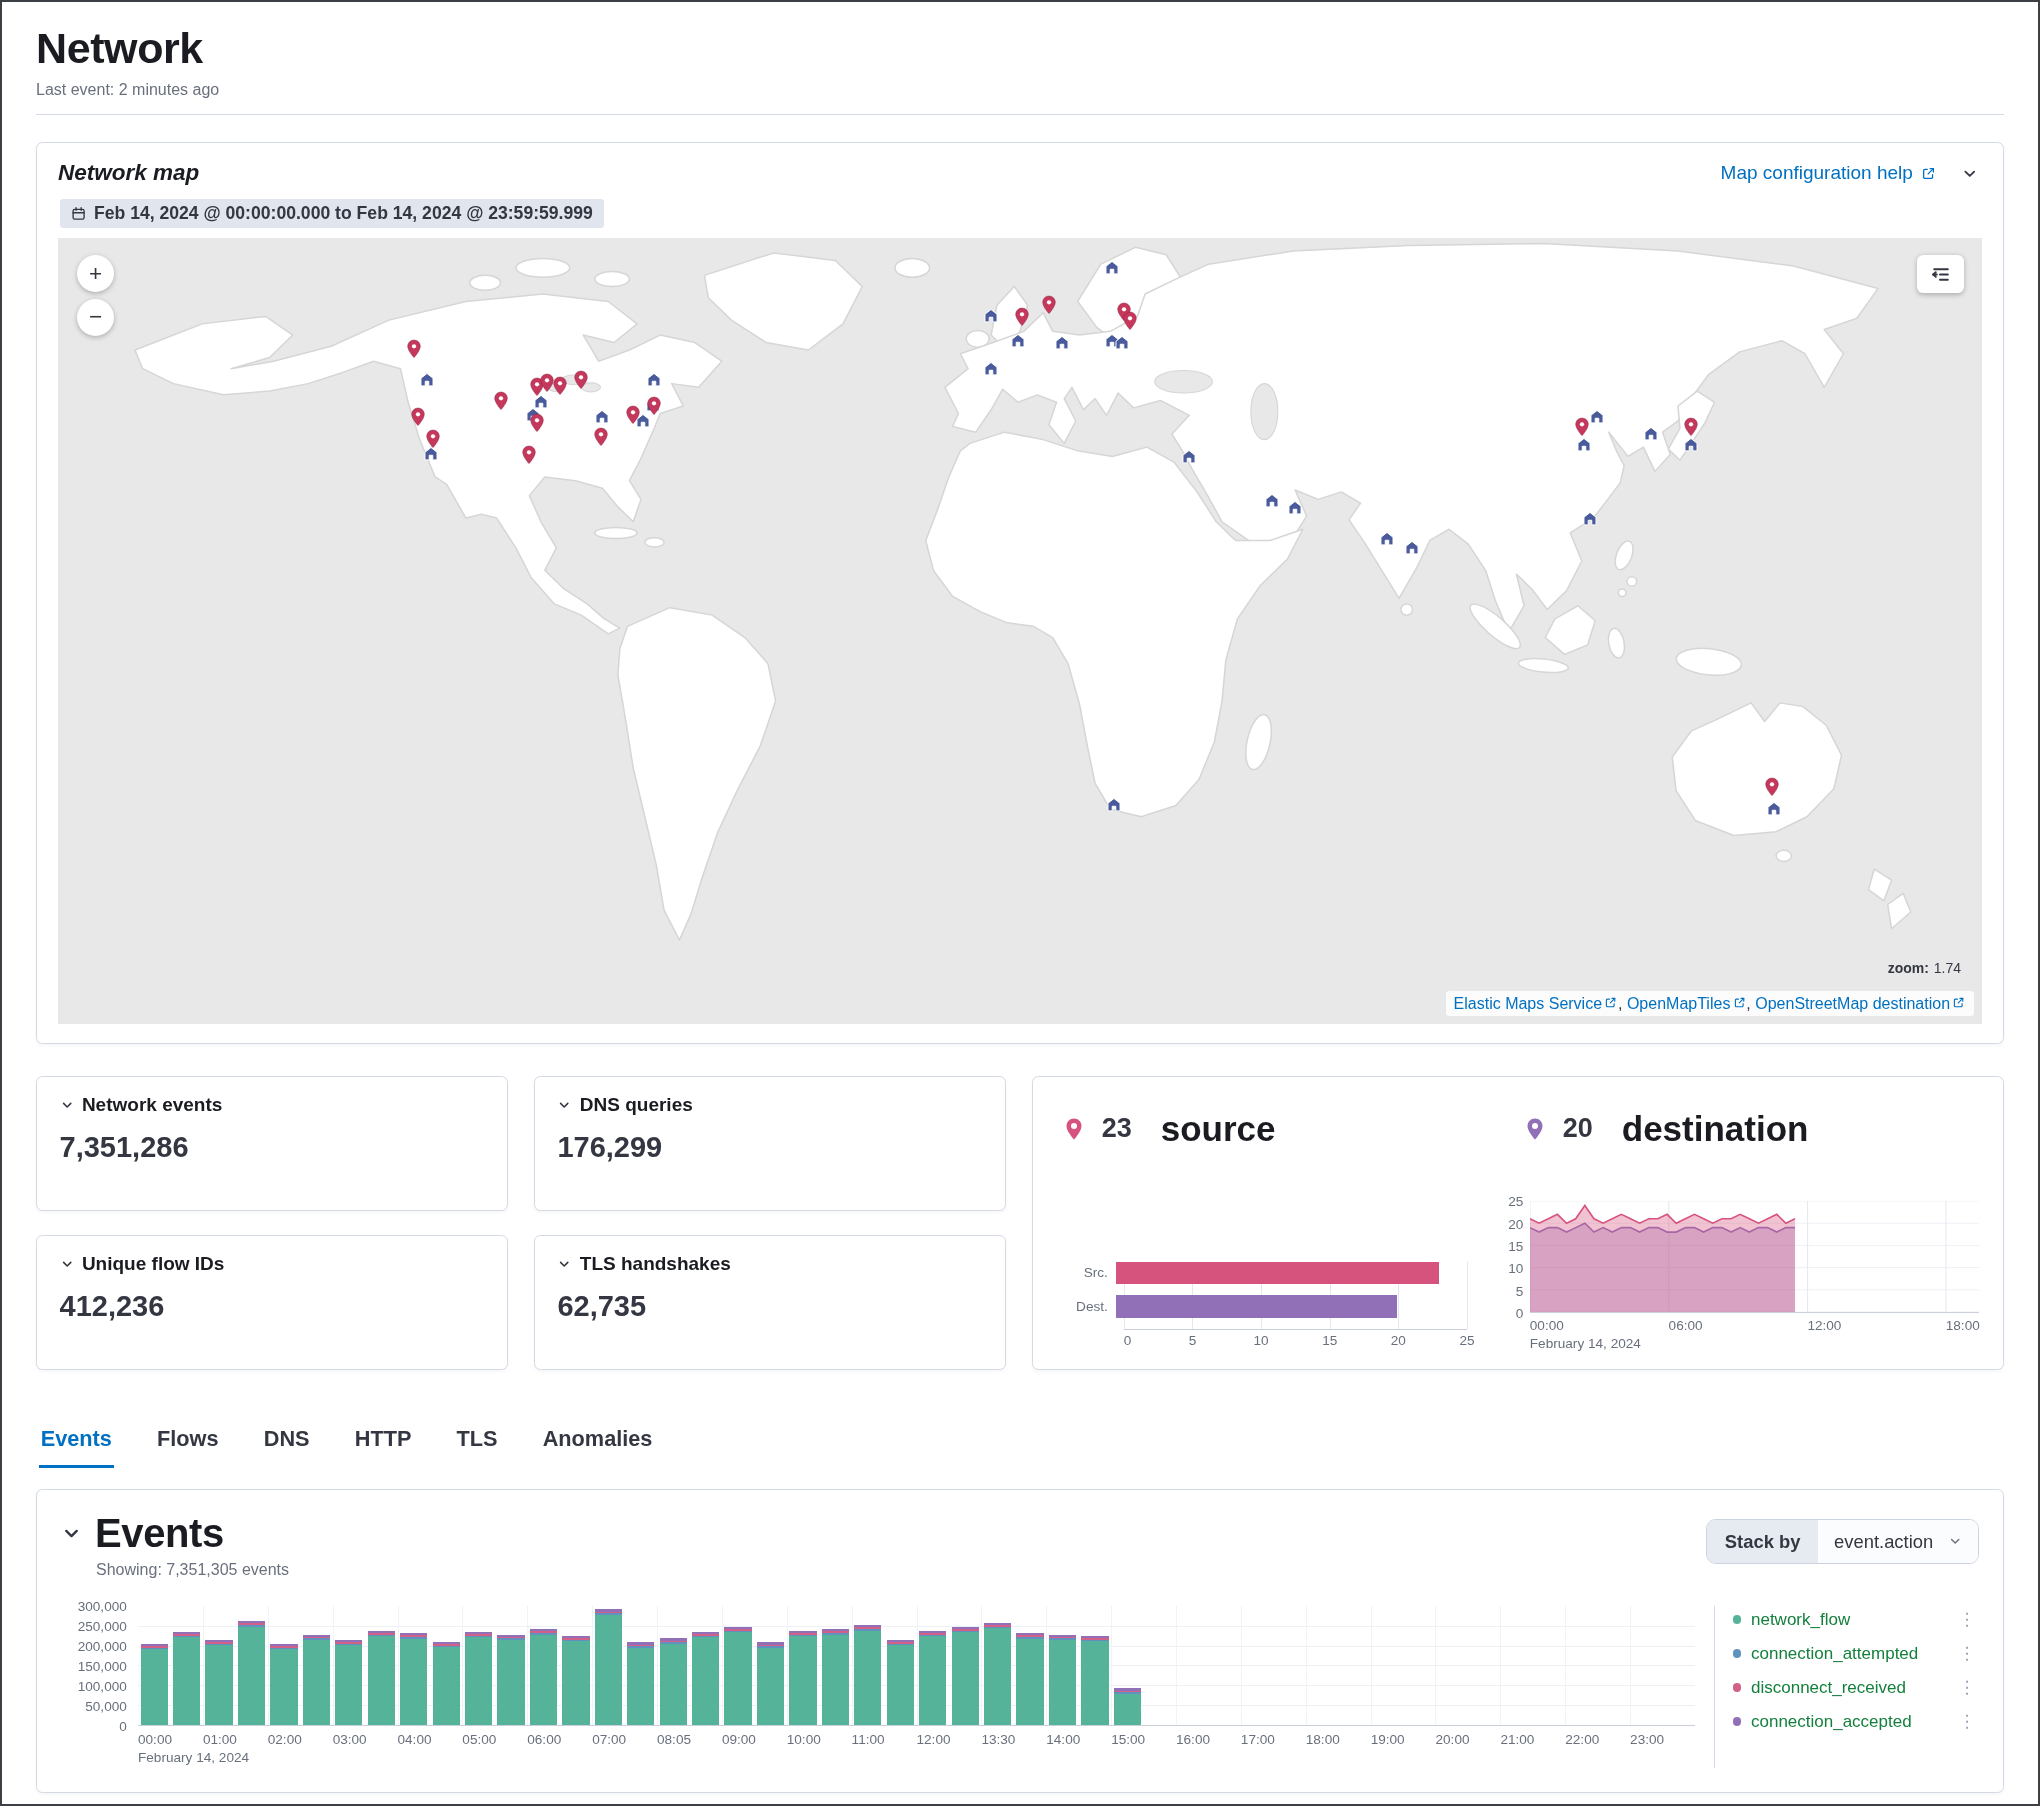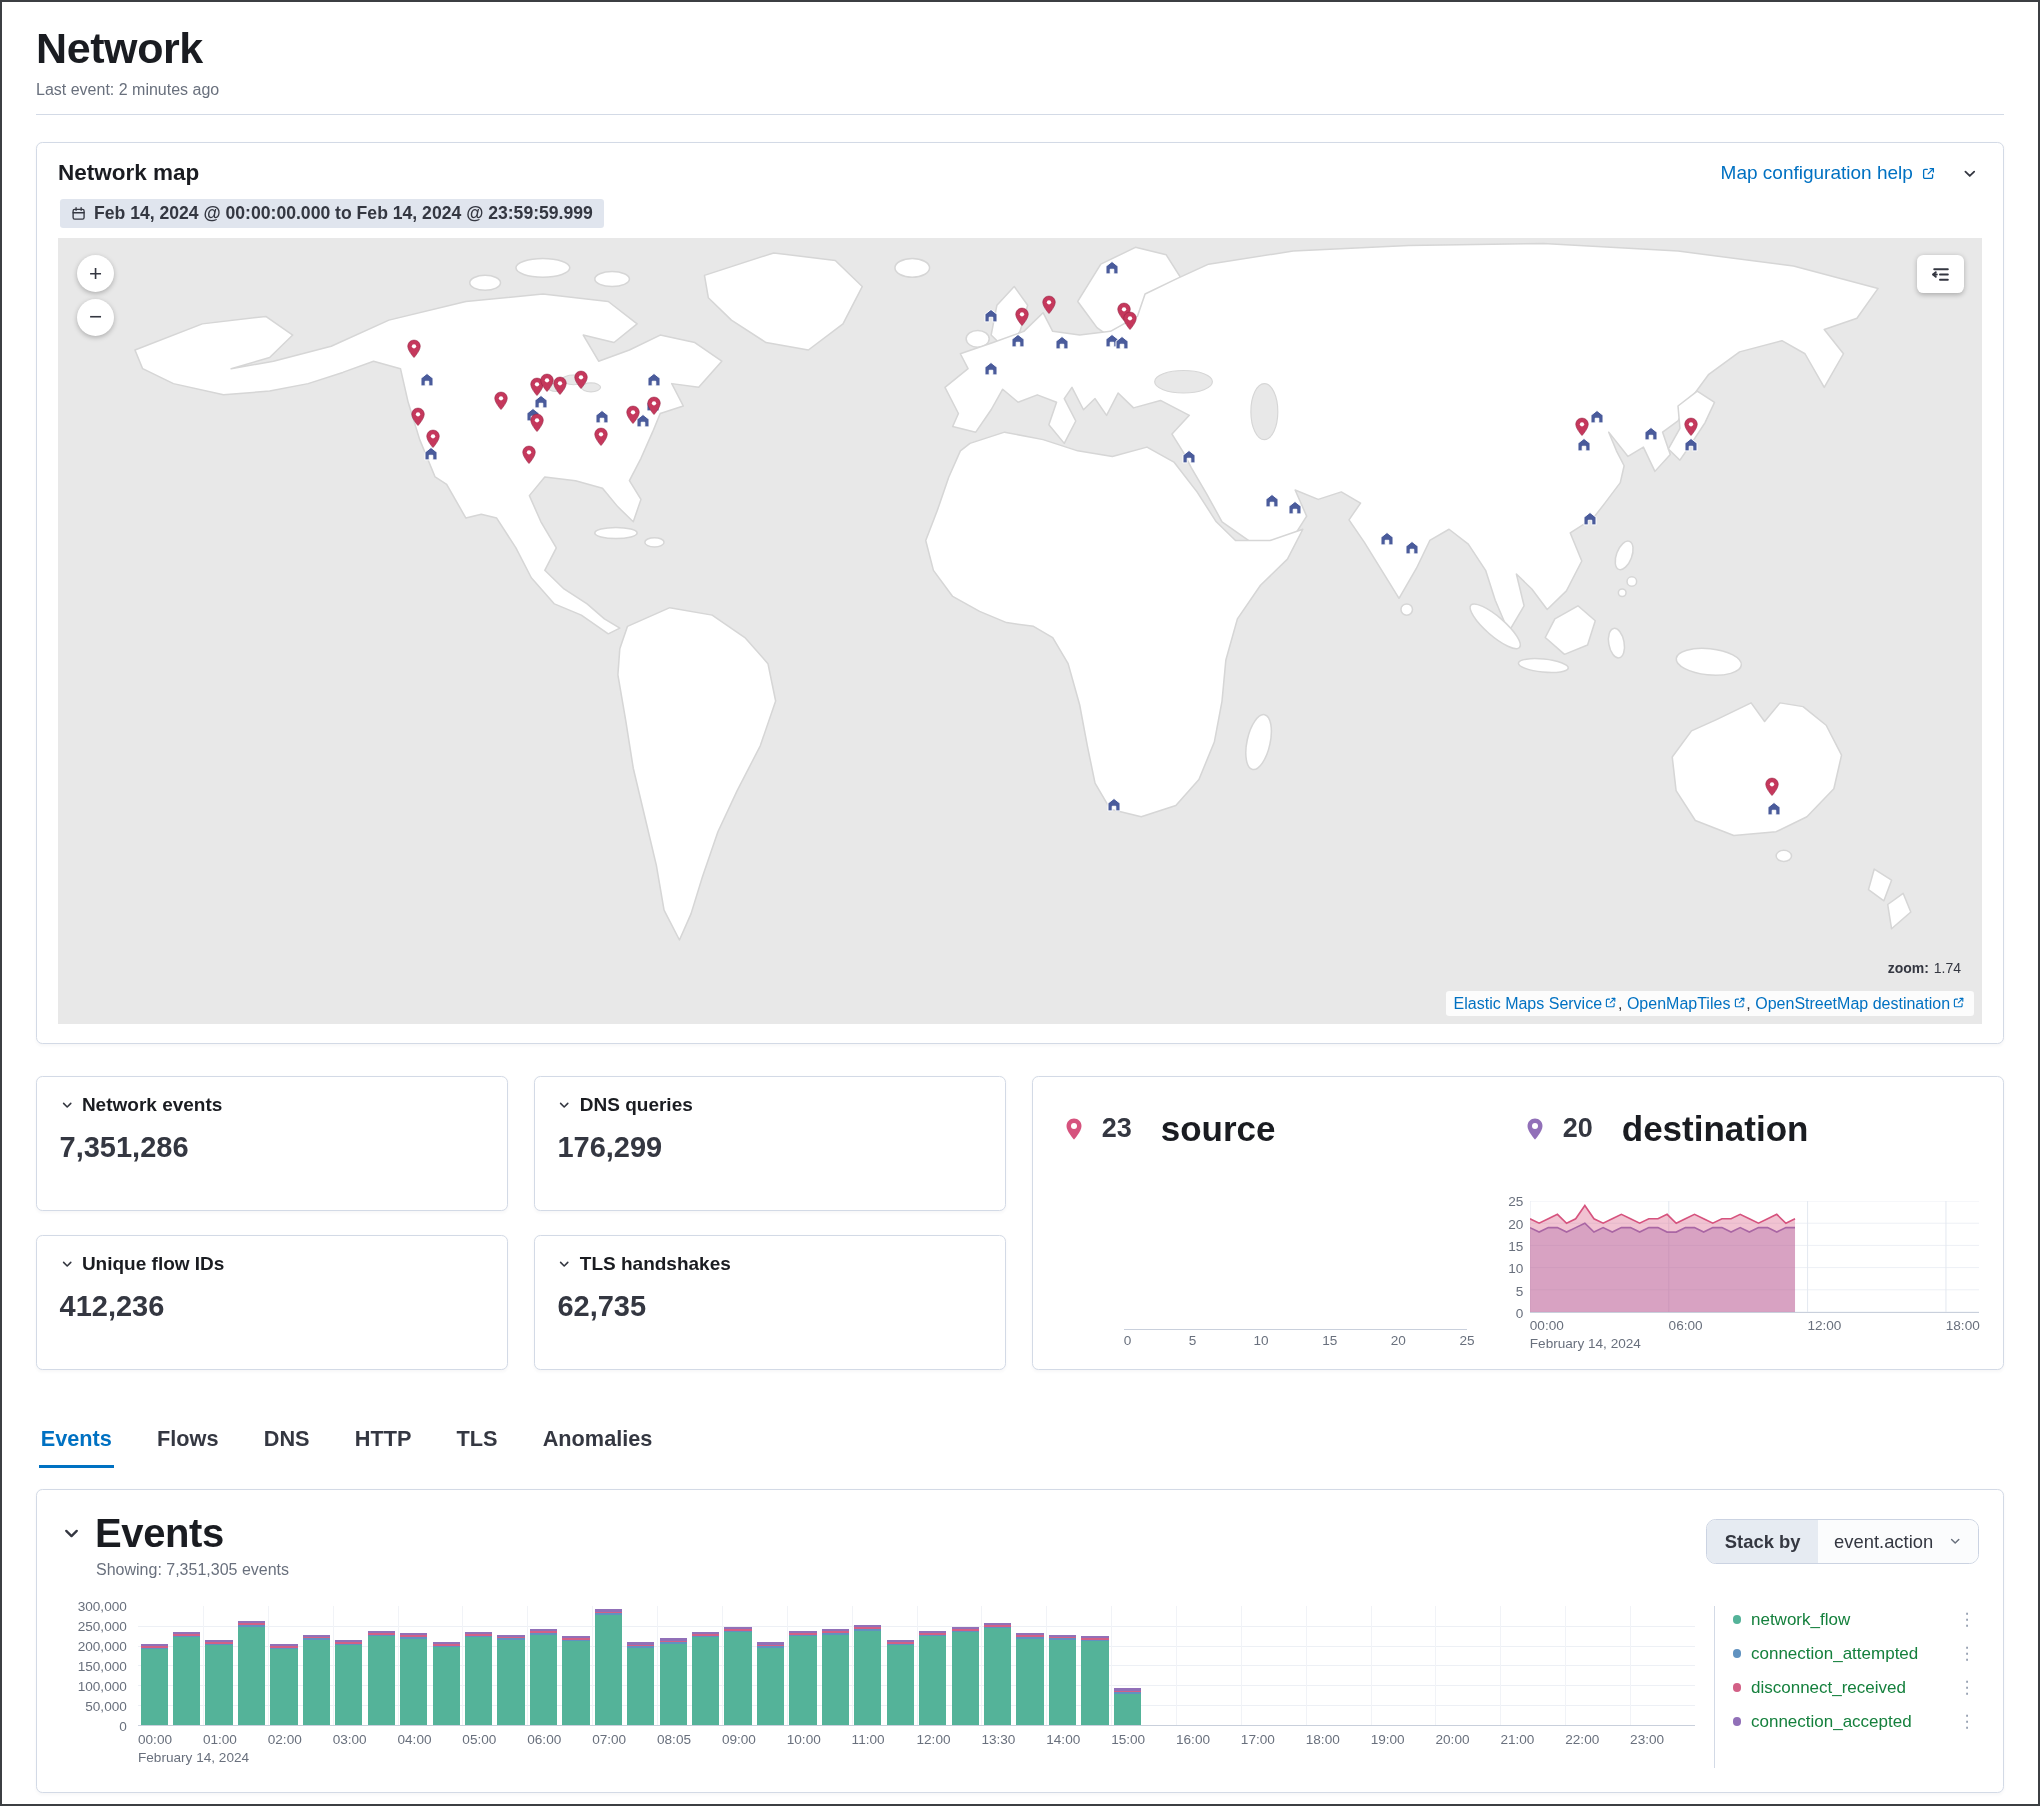--- a/index.html
+++ b/index.html
@@ -12,21 +12,21 @@
   .page-header { padding-bottom:14.4px; border-bottom:0.8px solid #D3DAE6; }
   .page-title { font-size:43px; font-weight:700; color:#1a1c21; margin:4.8px 0 8px 0; letter-spacing:-0.4px; }
   .page-subtitle { font-size:16px; color:#69707D; }
 
   
   .panel { border:0.8px solid #D3DAE6; border-radius:6.4px; background:#fff; box-shadow:0 1.6px 3.2px rgba(50,60,80,0.04); }
 
   
   .map-panel { margin-top:27px; padding:17.6px 21px 19px 21px; }
   .map-panel-header { display:flex; align-items:center; justify-content:space-between; margin-bottom:11.2px; }
-  .panel-title { font-size:22.5px; font-weight:700; color:#1a1c21; }
+  .panel-title { font-size:22.5px; font-weight:700; color:#1a1c21;font-style:italic; }
   .map-header-right { display:flex; align-items:center; gap:21px; }
   .help-link { color:#0071C2; font-size:19px; font-weight:500; display:inline-flex; align-items:center; gap:6.4px; cursor:pointer; text-decoration:none; }
   .icon-btn-plain { background:none; border:none; padding:3.2px; cursor:pointer; display:flex; }
 
   .date-badge { display:inline-flex; align-items:center; gap:8px; background:#E0E5EE; border-radius:3.2px;
                 padding:4px 11.2px; font-size:17.6px; font-weight:600; color:#343741; margin:1.6px 0 9.6px 1.6px; }
 
   .map-area { position:relative; height:786px; background:#E8E8E8; overflow:hidden; }
   .map-area svg.world { position:absolute; inset:0; width:100%; height:100%; }
   .map-markers { position:absolute; inset:0; }
@@ -456,20 +456,34 @@
         <div class="ips-charts">
           <div class="hbar-block">
             <div class="hbar-wrap">
               <div class="hbar-grid" id="hbar-grid">
                   <div class="vline" style="left: 0%;"></div>
                   <div class="vline" style="left: 20%;"></div>
                   <div class="vline" style="left: 40%;"></div>
                   <div class="vline" style="left: 60%;"></div>
                   <div class="vline" style="left: 80%;"></div>
                   <div class="vline" style="left: 100%;"></div>
+                </div>
+              <div id="hbar-rows">
+                  <div class="hbar-row">
+                    <div class="hbar-label">Src.</div>
+                    <div class="hbar-track">
+                      <div class="hbar-bar" style="width: 92%; background: rgb(214, 83, 126);"></div>
+                    </div>
+                  </div>
+                  <div class="hbar-row">
+                    <div class="hbar-label">Dest.</div>
+                    <div class="hbar-track">
+                      <div class="hbar-bar" style="width: 80%; background: rgb(145, 112, 184);"></div>
+                    </div>
+                  </div>
                 </div>
               <div class="hbar-axis" id="hbar-axis">
                   <div class="tick" style="left: 0%; transform: translateX(0px);">0</div>
                   <div class="tick" style="left: 20%;">5</div>
                   <div class="tick" style="left: 40%;">10</div>
                   <div class="tick" style="left: 60%;">15</div>
                   <div class="tick" style="left: 80%;">20</div>
                   <div class="tick" style="left: 100%;">25</div>
                 </div>
             </div>

